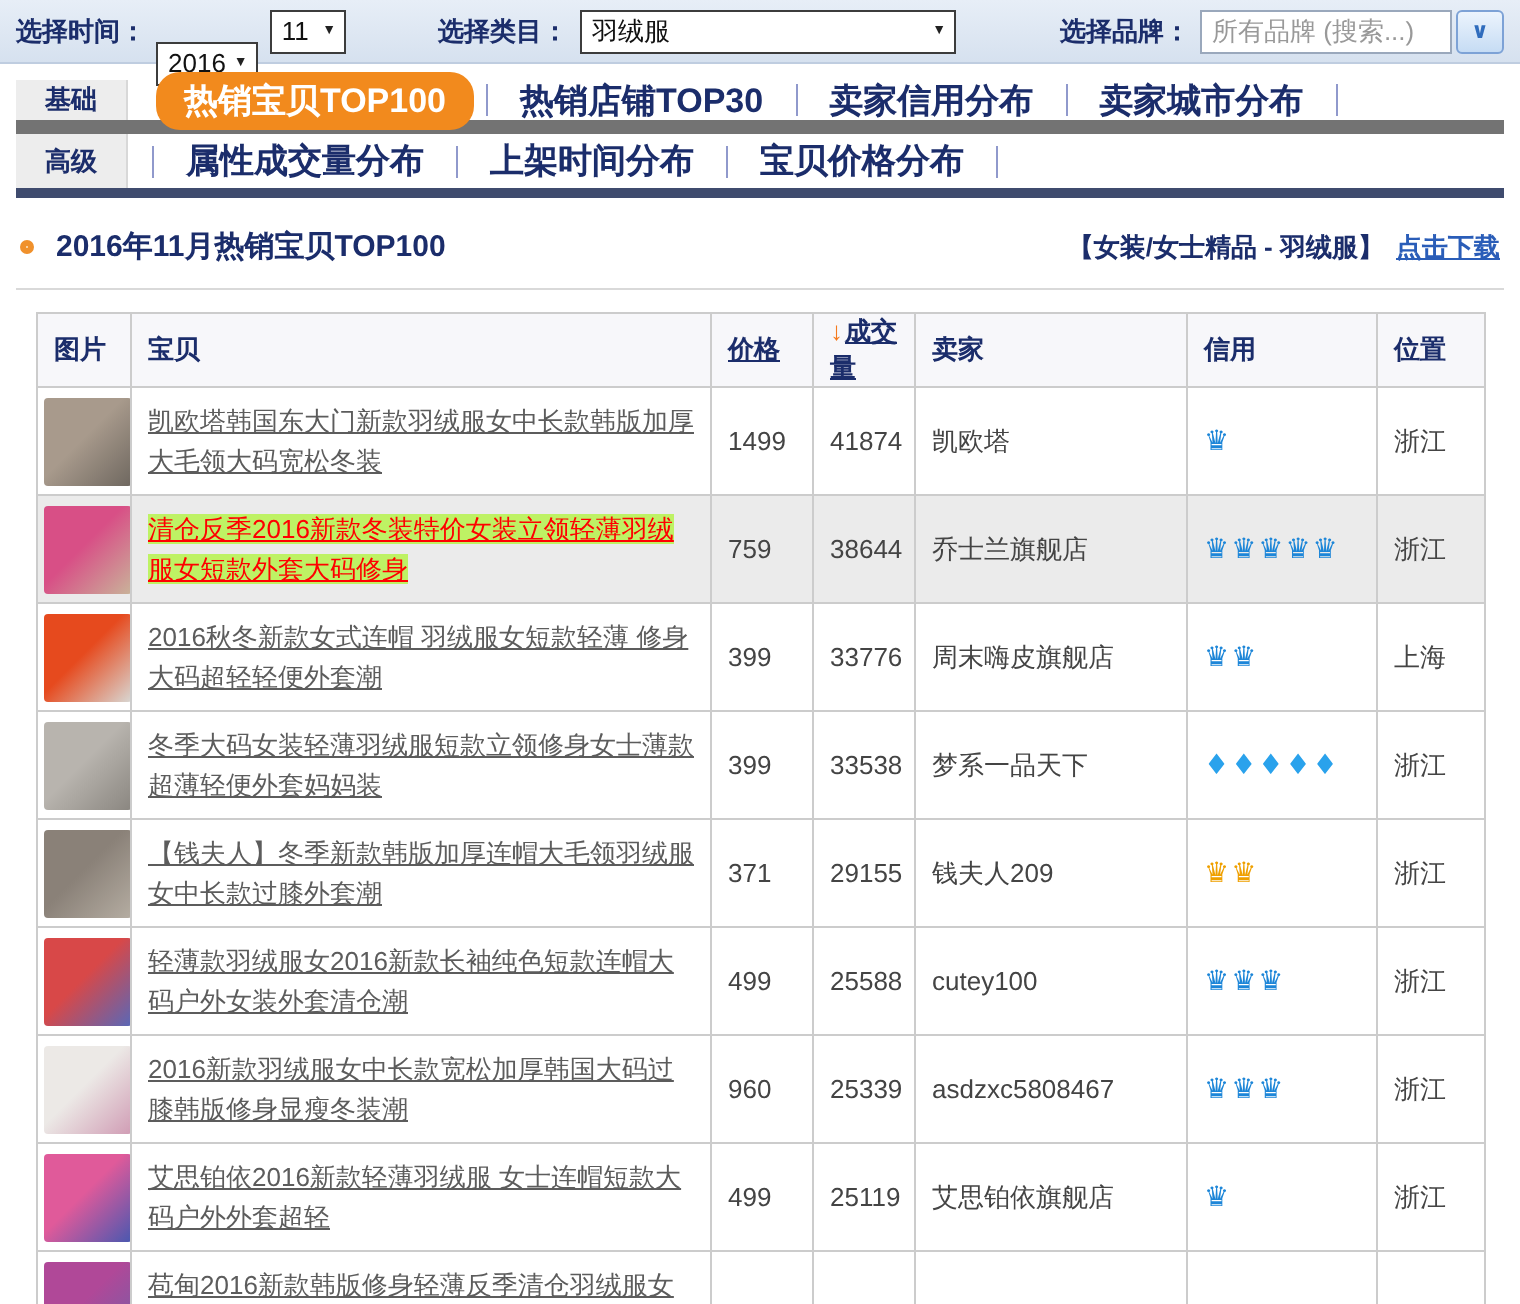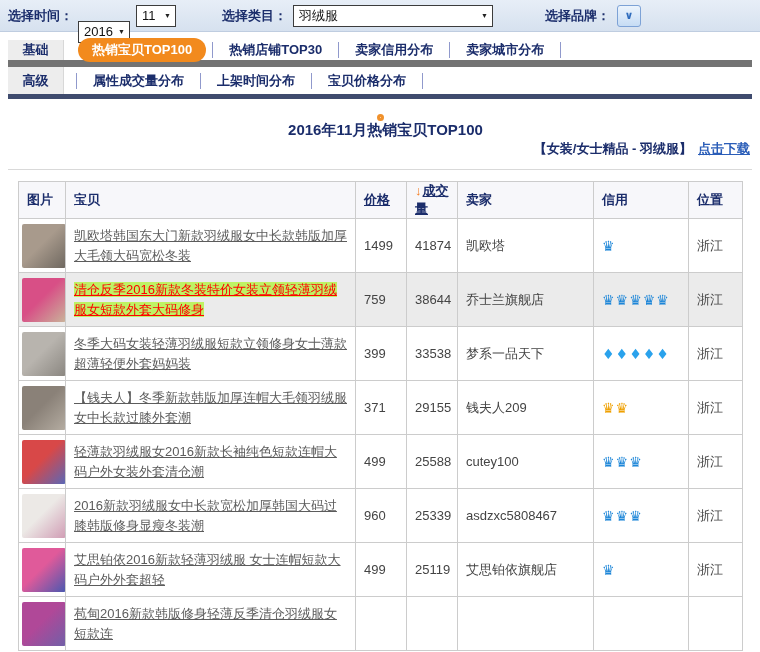--- a/index.html
+++ b/index.html
@@ -31,30 +31,30 @@
     align-items: center; justify-content: center; cursor: pointer; }
 
   
   .tabs-block { margin: 8px 8px 0 8px; }
   .tab-row { display: flex; align-items: stretch; height: 27px; background: #fff; }
   .tab-row.first { border-bottom: 7px solid #737373; }
   .tab-side { width: 56px; background: #ededed; border-right: 1px solid #d8d8d8;
     display: flex; align-items: center; justify-content: center;
     font-size: 13px; font-weight: bold; color: #1b2d6b; }
   .tab-list { flex: 1; display: flex; align-items: center; padding-left: 12px; }
-  .tab-item { font-size: 13px; font-weight: bold; color: #1b2d6b;
+  .tab-item { font-size: 17px; font-weight: bold; color: #1b2d6b;
     padding: 0 16px; cursor: pointer; white-space: nowrap; }
   .tab-item.active { background: #f28a1d; color: #fff; border-radius: 12px;
     padding: 3px 14px; margin: 0 6px 0 2px; }
   .tab-sep { width: 1px; height: 16px; background: #9099cc; }
   .dark-bar { height: 5px; background: #3f4b6e; margin: 0 8px; }
 
   
   .section-head { display: flex; align-items: center; margin: 0 8px;
-    padding: 15px 2px 11px 2px; border-bottom: 1px solid #d9d9d9; flex-direction: column; }
+    padding: 15px 2px 11px 2px; border-bottom: 1px solid #d9d9d9; }
   .bullet { width: 7px; height: 7px; border: 3px solid #f0912c; border-radius: 50%;
     background: #fde7c8; flex: 0 0 auto; }
   .section-title { font-size: 15px; font-weight: bold; color: #1b2d6b; margin-left: 11px; }
   .section-right { margin-left: auto; display: flex; align-items: flex-start; gap: 6px; }
   .category-path { font-size: 13px; font-weight: bold; color: #1b2d6b; }
   .download-link { font-size: 13px; font-weight: bold; color: #2a5db8;
     text-decoration: underline; cursor: pointer; }
 
   
   table { border-collapse: collapse; table-layout: fixed; width: 724px;
@@ -93,20 +93,21 @@
     <span>11</span>
     <span class="caret">▼</span>
   </span>
   <span class="fb-label gap-category">选择类目：</span>
   <span class="fake-select sel-category">
     <span>羽绒服</span>
     <span class="caret">▼</span>
   </span>
   <span class="fb-label gap-brand">选择品牌：</span>
   <span class="brand-wrap">
+    <input class="brand-input" placeholder="所有品牌 (搜索...)" style="">
     <span class="brand-btn">
       <span>∨</span>
     </span>
   </span>
 </div>
 
 <div class="tabs-block">
   <div class="tab-row first">
     <div class="tab-side">基础</div>
     <div class="tab-list" id="basic-tabs">
@@ -191,20 +192,33 @@
       <a class="item-link">清仓反季2016新款冬装特价女装立领轻薄羽绒服女短款外套大码修身</a>
     </td>
     <td class="c-price">759</td>
     <td class="c-sales">38644</td>
     <td class="c-seller">乔士兰旗舰店</td>
     <td class="c-credit"><span class="credit-icon crown-blue">♛</span><span class="credit-icon crown-blue">♛</span><span class="credit-icon crown-blue">♛</span><span class="credit-icon crown-blue">♛</span><span class="credit-icon crown-blue">♛</span></td>
     <td class="c-loc">浙江</td>
   </tr>
       <tr>
     <td class="c-img">
+      <div class="thumb" style="background: linear-gradient(135deg, rgb(230, 74, 30) 0%, rgb(230, 74, 30) 45%, rgb(216, 216, 212) 100%);"></div>
+    </td>
+    <td>
+      <a class="item-link">2016秋冬新款女式连帽 羽绒服女短款轻薄 修身大码超轻轻便外套潮</a>
+    </td>
+    <td class="c-price">399</td>
+    <td class="c-sales">33776</td>
+    <td class="c-seller">周末嗨皮旗舰店</td>
+    <td class="c-credit"><span class="credit-icon crown-blue">♛</span><span class="credit-icon crown-blue">♛</span></td>
+    <td class="c-loc">上海</td>
+  </tr>
+      <tr>
+    <td class="c-img">
       <div class="thumb" style="background: linear-gradient(135deg, rgb(184, 180, 174) 0%, rgb(184, 180, 174) 45%, rgb(138, 134, 128) 100%);"></div>
     </td>
     <td>
       <a class="item-link">冬季大码女装轻薄羽绒服短款立领修身女士薄款超薄轻便外套妈妈装</a>
     </td>
     <td class="c-price">399</td>
     <td class="c-sales">33538</td>
     <td class="c-seller">梦系一品天下</td>
     <td class="c-credit"><span class="credit-icon diamond-blue">♦</span><span class="credit-icon diamond-blue">♦</span><span class="credit-icon diamond-blue">♦</span><span class="credit-icon diamond-blue">♦</span><span class="credit-icon diamond-blue">♦</span></td>
     <td class="c-loc">浙江</td>

